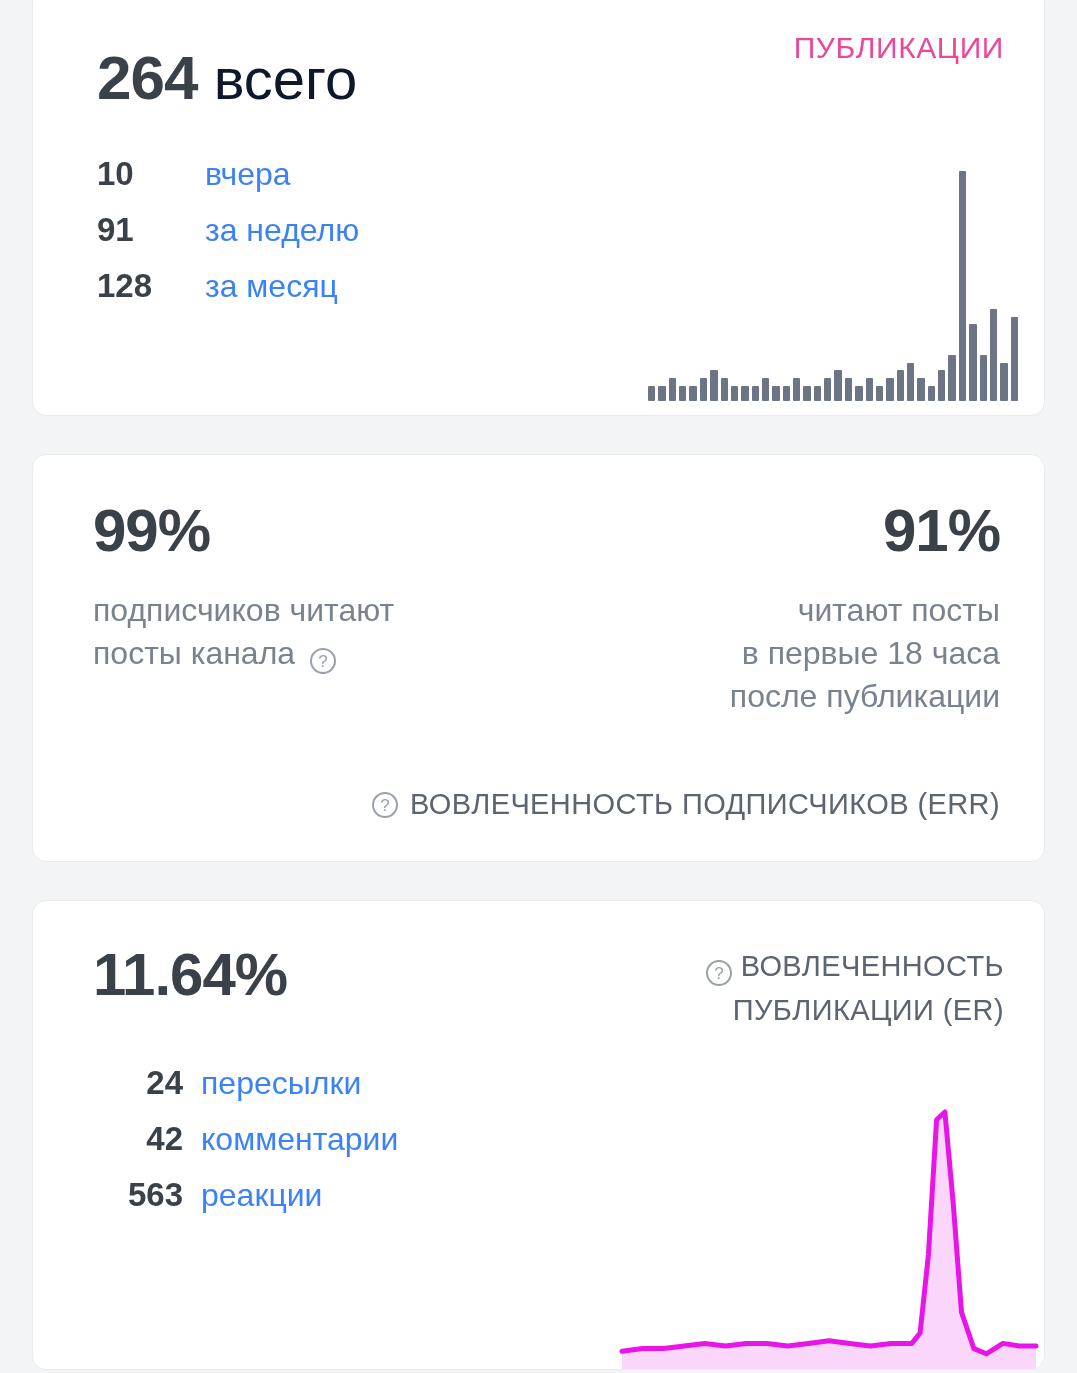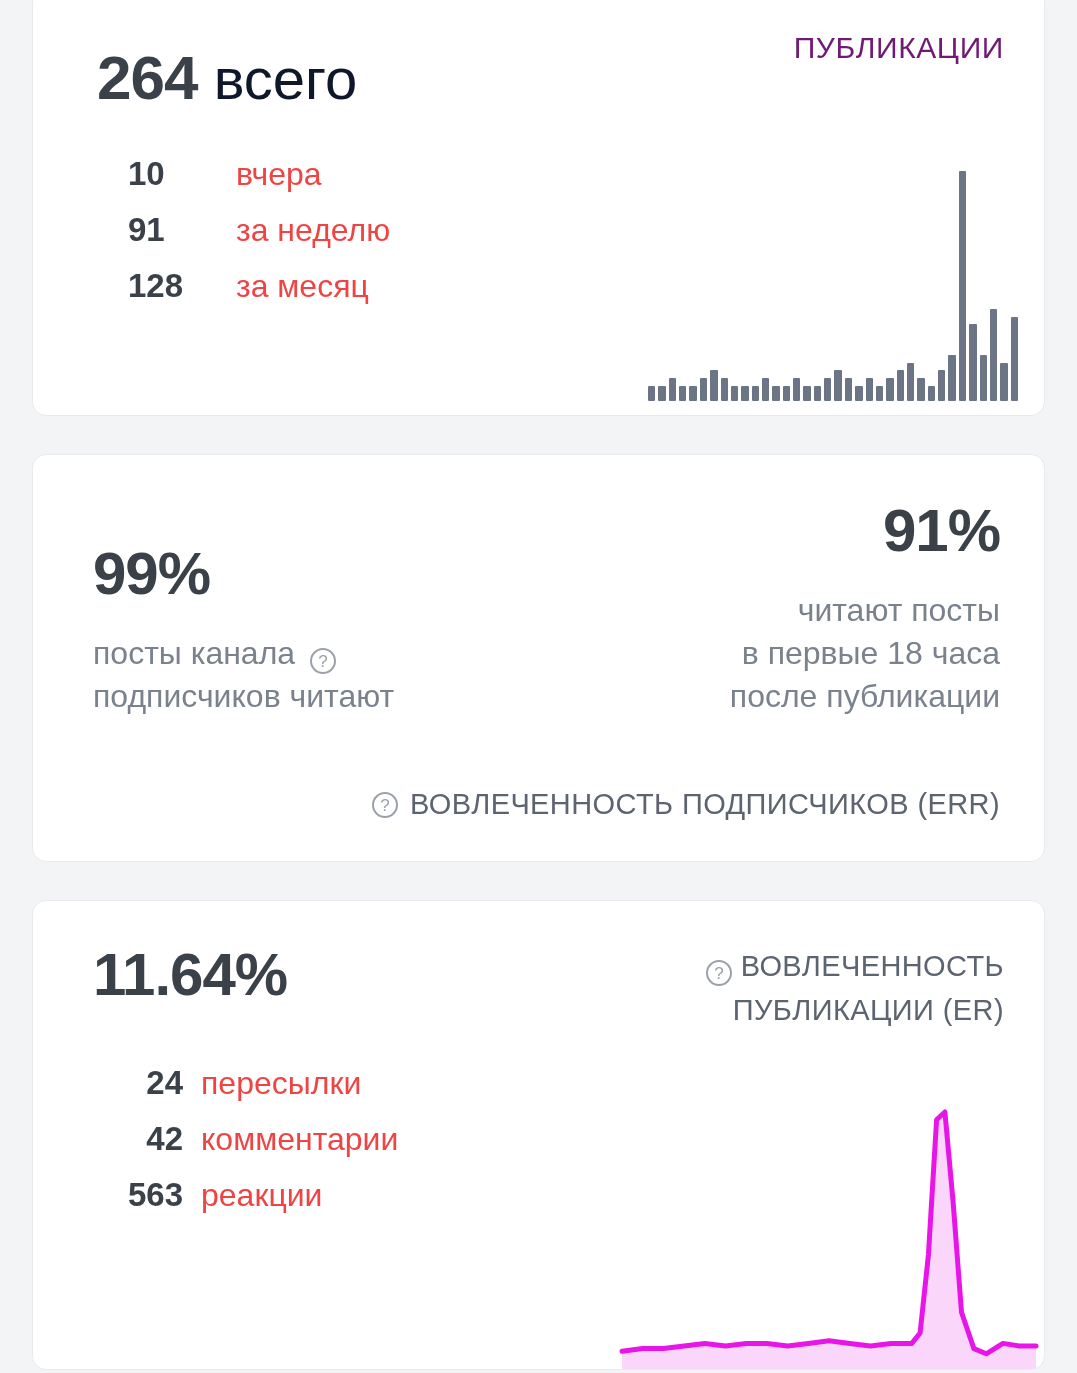--- a/index.html
+++ b/index.html
@@ -31,55 +31,54 @@
     height: 428px;
     margin-top: -12px;
     padding: 40px 40px 0 64px;
   }
   .card-label {
     position: absolute;
     top: 42px;
     right: 40px;
     font-size: 30px;
     letter-spacing: 0.6px;
-    color: #701a75;
+    color: #ec4899;
     font-weight: 400;
   }
   .big-number {
     font-size: 62px;
     font-weight: 700;
     color: #3a4149;
     letter-spacing: -1px;
     line-height: 1;
     margin: 18px 0 0 0;
   }
   .big-number .unit {
     font-weight: 400;
     color: #0f172a;
     font-size: 58px;
     letter-spacing: 0;
   }
   .stat-rows {
     margin-top: 46px;
-    margin-left: 31px;
   }
   .stat-row {
     display: flex;
     align-items: baseline;
     margin-bottom: 18px;
   }
   .stat-row .val {
     width: 108px;
     font-size: 33px;
     font-weight: 700;
     color: #3a4149;
   }
   .stat-row .lbl {
     font-size: 32px;
-    color: #ef4444;
+    color: #3b82f6;
   }
   .spark-bars {
     position: absolute;
     right: 26px;
     bottom: 14px;
     width: 370px;
     height: 250px;
     display: flex;
     align-items: flex-end;
     gap: 3px;
@@ -92,21 +91,21 @@
   }
   
   .card-err {
     height: 408px;
     margin-top: 38px;
     padding: 46px 44px 0 60px;
   }
   .err-top {
     display: flex;
     justify-content: space-between;
-    align-items: flex-end;
+    align-items: flex-start;
   }
   .pct {
     font-size: 60px;
     font-weight: 700;
     color: #3a4149;
     line-height: 1;
     letter-spacing: -1px;
   }
   .pct-desc {
     font-size: 32px;
@@ -242,25 +241,25 @@
         <i style="height: 38.3333px; background: rgb(107, 117, 133);"></i>
         <i style="height: 84.3333px; background: rgb(107, 117, 133);"></i>
       </div>
   </section>
 
   <section class="card card-err">
     <div class="err-top">
       <div class="col-left">
         <div class="pct">99%</div>
         <div class="pct-desc">
+          <div>подписчиков читают</div>
           <div>
             <span>посты канала</span>
             <span class="help-icon">?</span>
           </div>
-          <div>подписчиков читают</div>
         </div>
       </div>
       <div class="col-right">
         <div class="pct">91%</div>
         <div class="pct-desc">
           <div>читают посты</div>
           <div>в первые 18 часа</div>
           <div>после публикации</div>
         </div>
       </div>

